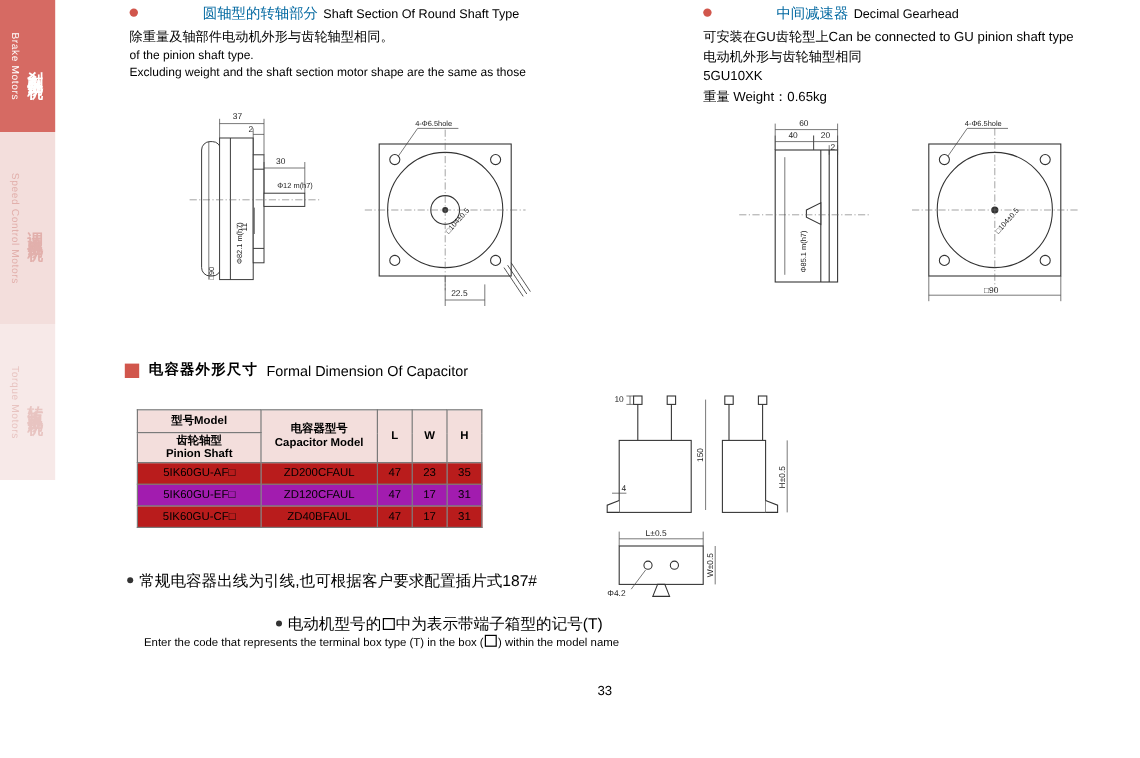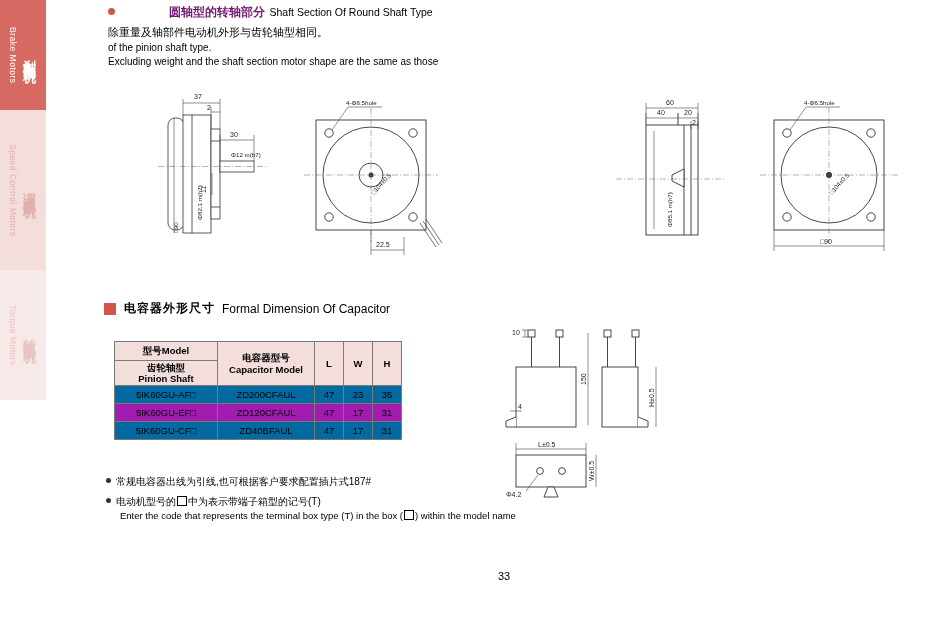--- a/index.html
+++ b/index.html
@@ -77,22 +77,22 @@
     width: 7px;
     height: 7px;
     border-radius: 50%;
     background: #d1564c;
     margin-right: 6px;
     vertical-align: 1px;
   }
 
   .hdr-cn {
     font-size: 12px;
-    font-weight: bold;
-    color: #701a75;
+    font-weight: normal;
+    color: #0369a1;
     padding-left: 48px;
   }
   .hdr-en {
     font-size: 10.5px;
     color: #000;
     font-weight: normal;
   }
   .body-cn {
     font-size: 11px;
     color: #000;
@@ -175,39 +175,39 @@
     font-weight: normal;
   }
   .cap-table thead th {
     background: #f3dedc;
     font-weight: bold;
     font-size: 9.5px;
     line-height: 1.2;
   }
   .cap-table tbody td {
     height: 17px;
-    background: #0369a1;
+    background: #b91c1c;
   }
   .cap-table tbody tr.alt td {
     background: #a21caf;
   }
   .col-model { width: 102px; margin-left: 40px; }
   .col-capmodel { width: 96px; }
   .col-l { width: 28px; }
   .col-w { width: 28px; }
   .col-h { width: 28px; }
 
   .notes {
     position: absolute;
     left: 60px;
     top: 474px;
     width: 520px;
   }
   .note-line {
-    font-size: 10px;
+    font-size: 13px;
     color: #000;
     line-height: 1.5;
   }
   .note-sub {
     font-size: 9.5px;
     color: #000;
     margin-left: 14px;
     line-height: 1.45;
   }
   .note-bullet {
@@ -273,20 +273,30 @@
     <div class="blk-left">
       <div>
         <span class="bullet-dot"></span><span class="hdr-cn">圆轴型的转轴部分</span>
         <span class="hdr-en">Shaft Section Of Round Shaft Type</span>
       </div>
       <div class="body-cn" style="margin-top:3px;">除重量及轴部件电动机外形与齿轮轴型相同。</div>
       <div class="body-en">of the pinion shaft type.</div>
       <div class="body-en">Excluding weight and the shaft section motor shape are the same as those</div>
     </div>
 
+    <div class="blk-right">
+      <div>
+        <span class="bullet-dot"></span><span class="hdr-cn">中间减速器</span>
+        <span class="hdr-en">Decimal Gearhead</span>
+      </div>
+      <div class="body-cn" style="margin-top:3px;">可安装在GU齿轮型上Can be connected to GU pinion shaft type</div>
+      <div class="body-cn">电动机外形与齿轮轴型相同</div>
+      <div class="body-cn">5GU10XK</div>
+      <div class="body-cn">重量 Weight：0.65kg</div>
+    </div>
 
     <svg class="drawing" style="left:60px; top:85px;" width="200" height="175" viewBox="0 0 200 175">
       <g stroke="#333" fill="none" stroke-width="0.8">
 
         <path d="M62,30 L62,220" stroke="none"></path>
 
         <path d="M76,35 L76,215 L76,215" stroke="none"></path>
         <rect x="62" y="33" width="16" height="112" rx="7" ry="7" fill="#ffffff"></rect>
         <rect x="77" y="30" width="28" height="118" fill="#ffffff"></rect>
 
@@ -559,21 +569,21 @@
       <g stroke="#444" stroke-width="0.6">
         <line x1="30" y1="166" x2="42" y2="150"></line>
       </g>
       <text class="dim-text" x="10" y="172">Φ4.2</text>
     </svg>
 
     <div class="notes">
       <div class="note-line">
         <span class="note-bullet"></span><span>常规电容器出线为引线,也可根据客户要求配置插片式187#</span>
       </div>
-      <div class="note-line" style="margin-top:5px;">
+      <div class="note-line" style="margin-top:16px;text-align:center;">
         <span class="note-bullet"></span><span>电动机型号的</span><span class="box-glyph"></span><span>中为表示带端子箱型的记号(T)</span>
       </div>
       <div class="note-sub">
         <span>Enter the code that represents the terminal box type (T) in the box (</span><span class="box-glyph"></span><span>) within the model name</span>
       </div>
     </div>
 
     <div class="page-num">33</div>
 
   </div>

